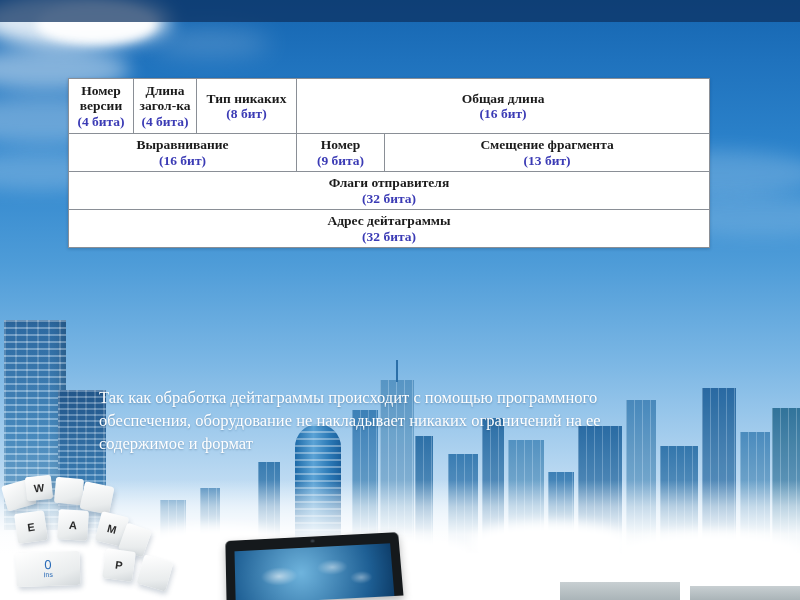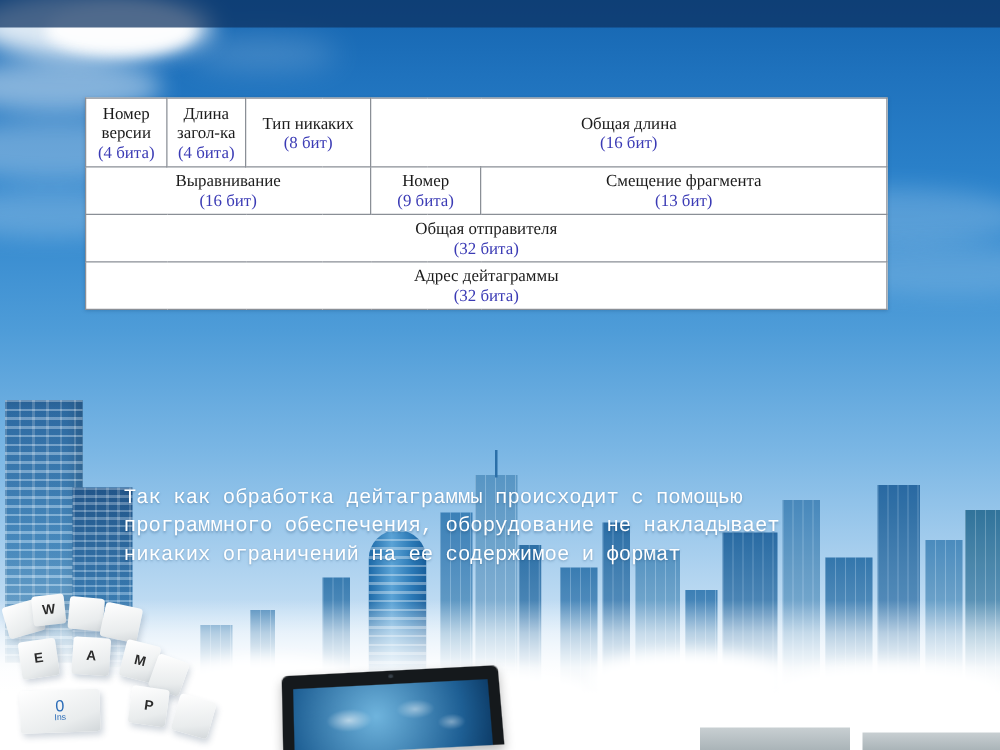--- a/index.html
+++ b/index.html
@@ -118,40 +118,41 @@
   }
   .lap-cam{position:absolute;left:50%;top:3px;width:4px;height:3px;margin-left:-2px;border-radius:50%;background:#39424a;}
   .grayshape{position:absolute;background:linear-gradient(180deg,#c8cfd2,#aab4b8);}
 
   
   .hdr-table{
     position:absolute;left:68px;top:78px;width:641px;
     border-collapse:collapse;background:#ffffff;
     box-shadow:0 1px 3px rgba(0,40,80,.25);
     table-layout:fixed;
+    font-weight:bold;
   }
   .hdr-table td{
     border:1px solid #8a8f96;
     text-align:center;
     vertical-align:middle;
     padding:3px 2px;
     font-family:"Liberation Serif",serif;
     font-size:13.5px;
     line-height:15.5px;
     color:#1b1b1b;
     background:#ffffff;
   }
   .hdr-table .lbl{display:block;color:#1b1b1b;}
   .hdr-table .bits{display:block;color:#3b3bb5;}
   .hdr-table .r1 td{height:48px;}
 
   
   .caption{
     position:absolute;left:99px;top:386px;width:580px;
-    color:#ffffff;font-family:Liberation Mono, monospace;
+    color:#ffffff;font-family:Liberation Serif, serif;
     font-size:16.5px;line-height:23px;
     text-shadow:0 1px 2px rgba(20,60,100,.35);
   }
 </style>
 </head>
 <body>
 
 <div class="slide">
 
   <div class="sky"></div>
@@ -302,21 +303,21 @@
         </td>
         <td colspan="2">
           <span class="lbl">Смещение фрагмента</span>
           <span class="bits">(13 бит)</span>
         </td>
       </tr>
 
 
       <tr>
         <td colspan="8">
-          <span class="lbl">Общая отправителя</span>
+          <span class="lbl">Флаги отправителя</span>
           <span class="bits">(32 бита)</span>
         </td>
       </tr>
 
       <tr>
         <td colspan="8">
           <span class="lbl">Адрес дейтаграммы</span>
           <span class="bits">(32 бита)</span>
         </td>
       </tr>

